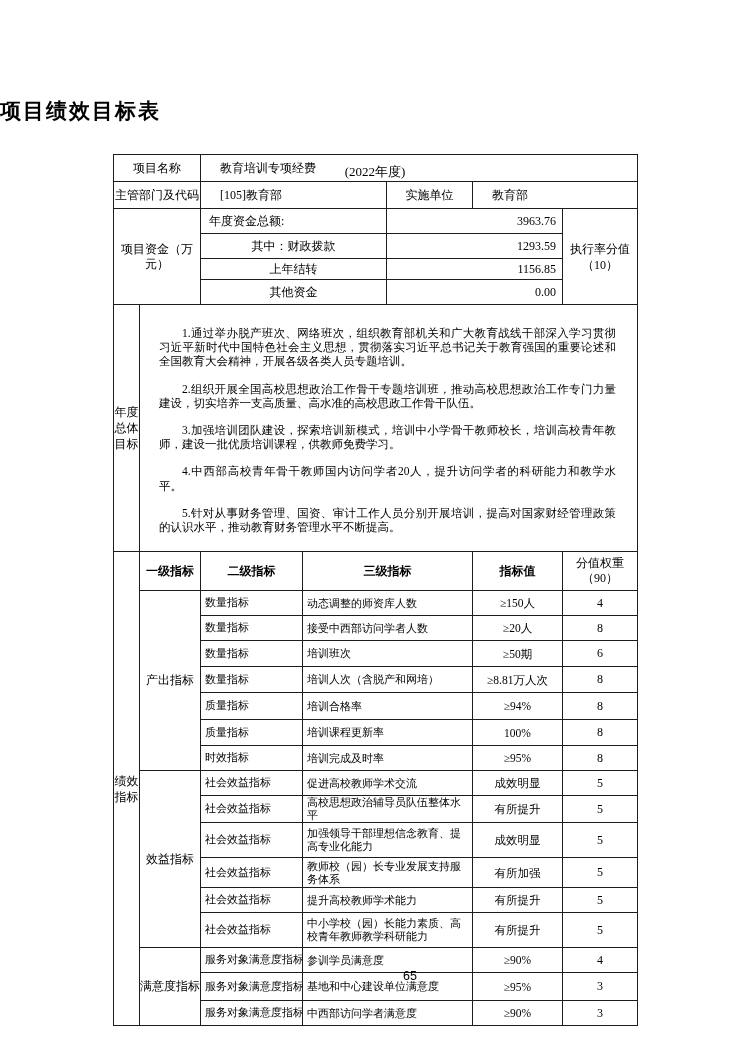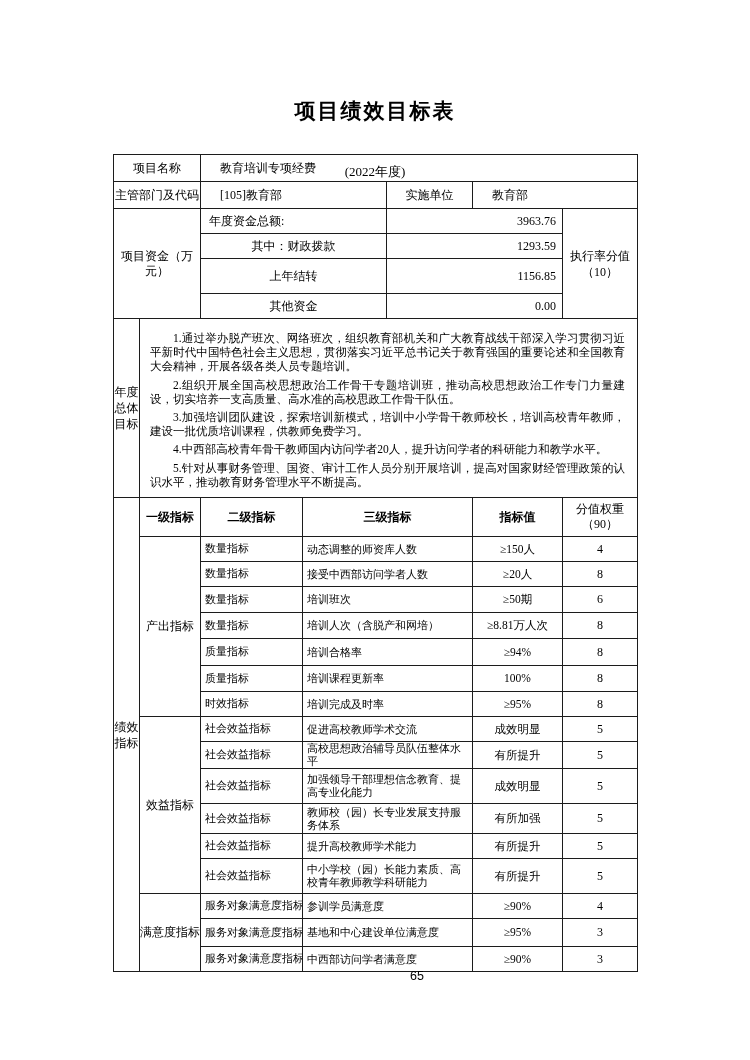--- a/index.html
+++ b/index.html
@@ -4,21 +4,21 @@
 <style>
   html,body { margin:0; padding:0; }
   body {
     width:750px; height:1060px;
     background:#ffffff; color:#000;
     font-family:"Liberation Serif","DejaVu Serif",serif;
     position:relative;
   }
   .title {
     position:absolute; top:97px; left:0; width:750px;
-    text-align:center; font-size:21px; font-weight:bold; letter-spacing:2px;
+    font-size:21px; font-weight:bold; letter-spacing:2px;
   }
   .subtitle {
     position:absolute; top:135px; left:0; width:750px;
     text-align:center; font-size:13px;margin-top:28px;
   }
   table.main {
     position:absolute; left:113px; top:154px; width:524px;
     border-collapse:collapse; table-layout:fixed;
   }
   td {
@@ -28,34 +28,33 @@
   }
   .ctr { text-align:center; }
   .lft { text-align:left; padding-left:19px; }
   .rgt { text-align:right; padding-right:6px; }
   .fund-name-left  { text-align:left;  padding-left:8px; }
   .fund-name-ctr   { text-align:center; }
   .exec { text-align:center; line-height:16px; }
   .vert { text-align:center; line-height:16px; font-size:12px; }
   .goalcell { padding:8px 8px 4px 6px; vertical-align:middle; }
   .goalcell p {
-    margin:4px; font-size:11.5px; line-height:14.2px;
+    margin:13px; font-size:11.5px; line-height:14.2px;
     text-indent:2em; text-align:justify;
   }
   .hdr { text-align:center;font-weight:bold; }
   .hdr2 { text-align:center; line-height:15px; }
   .l2cell { text-align:left; padding-left:4px; font-size:11px; white-space:nowrap; }
   .l3cell { text-align:left; padding-left:4px; padding-right:2px; font-size:11px; line-height:13px; }
   .vcell { text-align:center; font-size:11.5px;margin-left:28px; }
   .wcell { text-align:center; font-size:12px; }
   .pageno {
     position:absolute; top:969px; left:403px;
     font-size:12.5px;
     font-family:"Liberation Sans","DejaVu Sans",sans-serif;
-    margin-left:7px;
   }
 </style>
 </head>
 <body>
 
 <div class="title">项目绩效目标表</div>
 <div class="subtitle">(2022年度)</div>
 
 <table class="main">
   <colgroup>
@@ -87,21 +86,21 @@
     <td colspan="2" class="rgt">3963.76</td>
     <td rowspan="4" class="exec">
       <div>执行率分值</div>
       <div>（10）</div>
     </td>
   </tr>
   <tr style="height:25px">
     <td colspan="2" class="fund-name-ctr">其中：财政拨款</td>
     <td colspan="2" class="rgt">1293.59</td>
   </tr>
-  <tr style="height:35px">
+  <tr style="height:21px">
     <td colspan="2" class="fund-name-ctr">上年结转</td>
     <td colspan="2" class="rgt">1156.85</td>
   </tr>
   <tr style="height:25px">
     <td colspan="2" class="fund-name-ctr">其他资金</td>
     <td colspan="2" class="rgt">0.00</td>
   </tr>
 
   <tr style="height:151px">
     <td class="vert">

